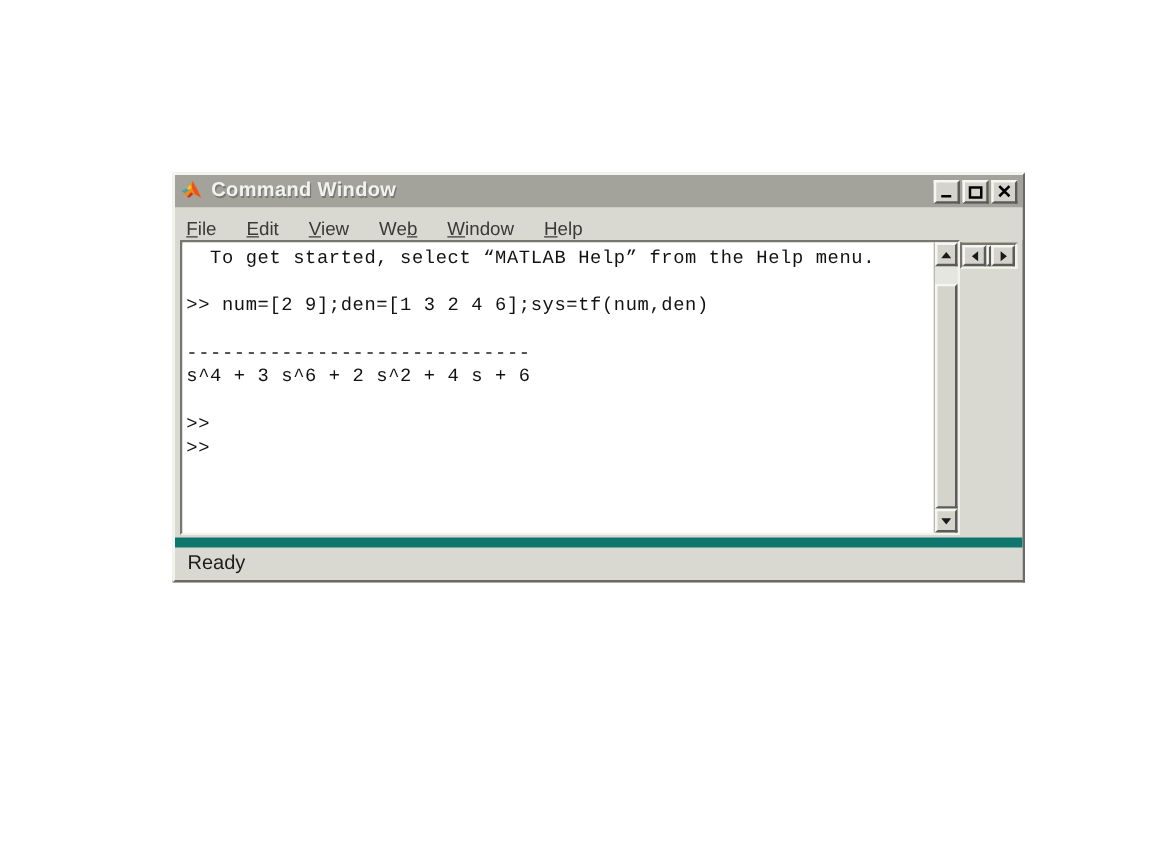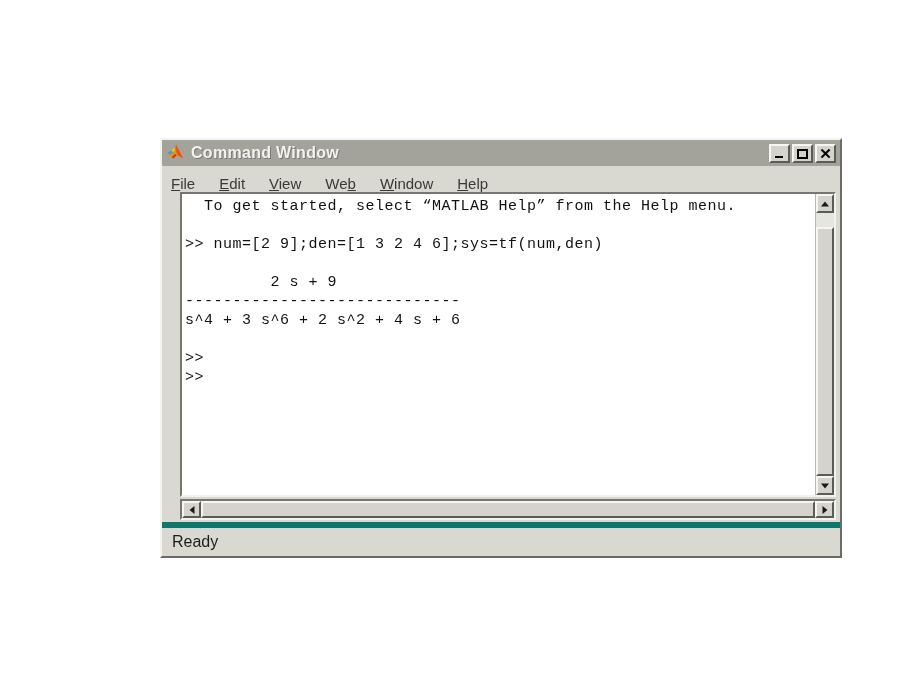--- a/index.html
+++ b/index.html
@@ -15,30 +15,29 @@
     overflow: hidden;
     position: relative;
   }
 
   
   #window {
     position: absolute;
     left: 138px;
     top: 138px;
     width: 682px;
-    height: 420px;
+    height: 328px;
     background: #d9d9d2;
     border-top: 2px solid #f3f3ef;
     border-left: 2px solid #f3f3ef;
     border-right: 2px solid #6b6b66;
     border-bottom: 2px solid #6b6b66;
     box-sizing: border-box;
     display: flex;
     flex-direction: column;
-    margin-left: 22px;
   }
 
   
   #titlebar {
     height: 26px;
     background: #a3a39c;
     display: flex;
     align-items: center;
     padding: 0 2px 0 4px;
     flex: 0 0 auto;
@@ -127,22 +126,21 @@
     cursor: default;
   }
   .menu-item u {
     text-decoration: underline;
   }
 
   
   #client {
     flex: 1 1 auto;
     display: flex;
-    flex-direction: column;
-    padding: 0 4px 2px 18px;
+    padding: 0 4px 2px 4px;
     box-sizing: border-box;
     min-height: 0;
     border-radius: 25px;
   }
   #text-pane-wrap {
     flex: 1 1 auto;
     display: flex;
     min-height: 0;
     border-top: 2px solid #77776f;
     border-left: 2px solid #77776f;
@@ -242,21 +240,21 @@
     border-bottom: 2px solid #5c5c57;
     box-sizing: border-box;
     cursor: default;
   }
 
   
   #statusbar {
     height: 34px;
     flex: 0 0 auto;
     background: #d9d9d2;
-    border-top: 6px solid #0f766e;
+    border-top: 8px solid #0f766e;
     display: flex;
     align-items: center;
     padding-left: 10px;
     box-sizing: border-box;
   }
   #status-text {
     font-size: 16px;
     color: #1d1d1a;
   }
 </style>
@@ -297,21 +295,20 @@
     </div>
 
   <div id="client">
 
     <div id="text-pane-wrap">
       <div id="console">
           <div class="line">  To get started, select “MATLAB Help” from the Help menu.</div>
           <div class="line blank">&nbsp;</div>
           <div class="line">&gt;&gt; num=[2 9];den=[1 3 2 4 6];sys=tf(num,den)</div>
           <div class="line blank">&nbsp;</div>
-          <div class="line">         2 s + 9</div>
           <div class="line">-----------------------------</div>
           <div class="line">s^4 + 3 s^6 + 2 s^2 + 4 s + 6</div>
           <div class="line blank">&nbsp;</div>
           <div class="line">&gt;&gt;</div>
           <div class="line">&gt;&gt;</div>
         </div>
 
       <div id="vscroll">
         <div class="sb-btn">
           <span class="arrow up"></span>

